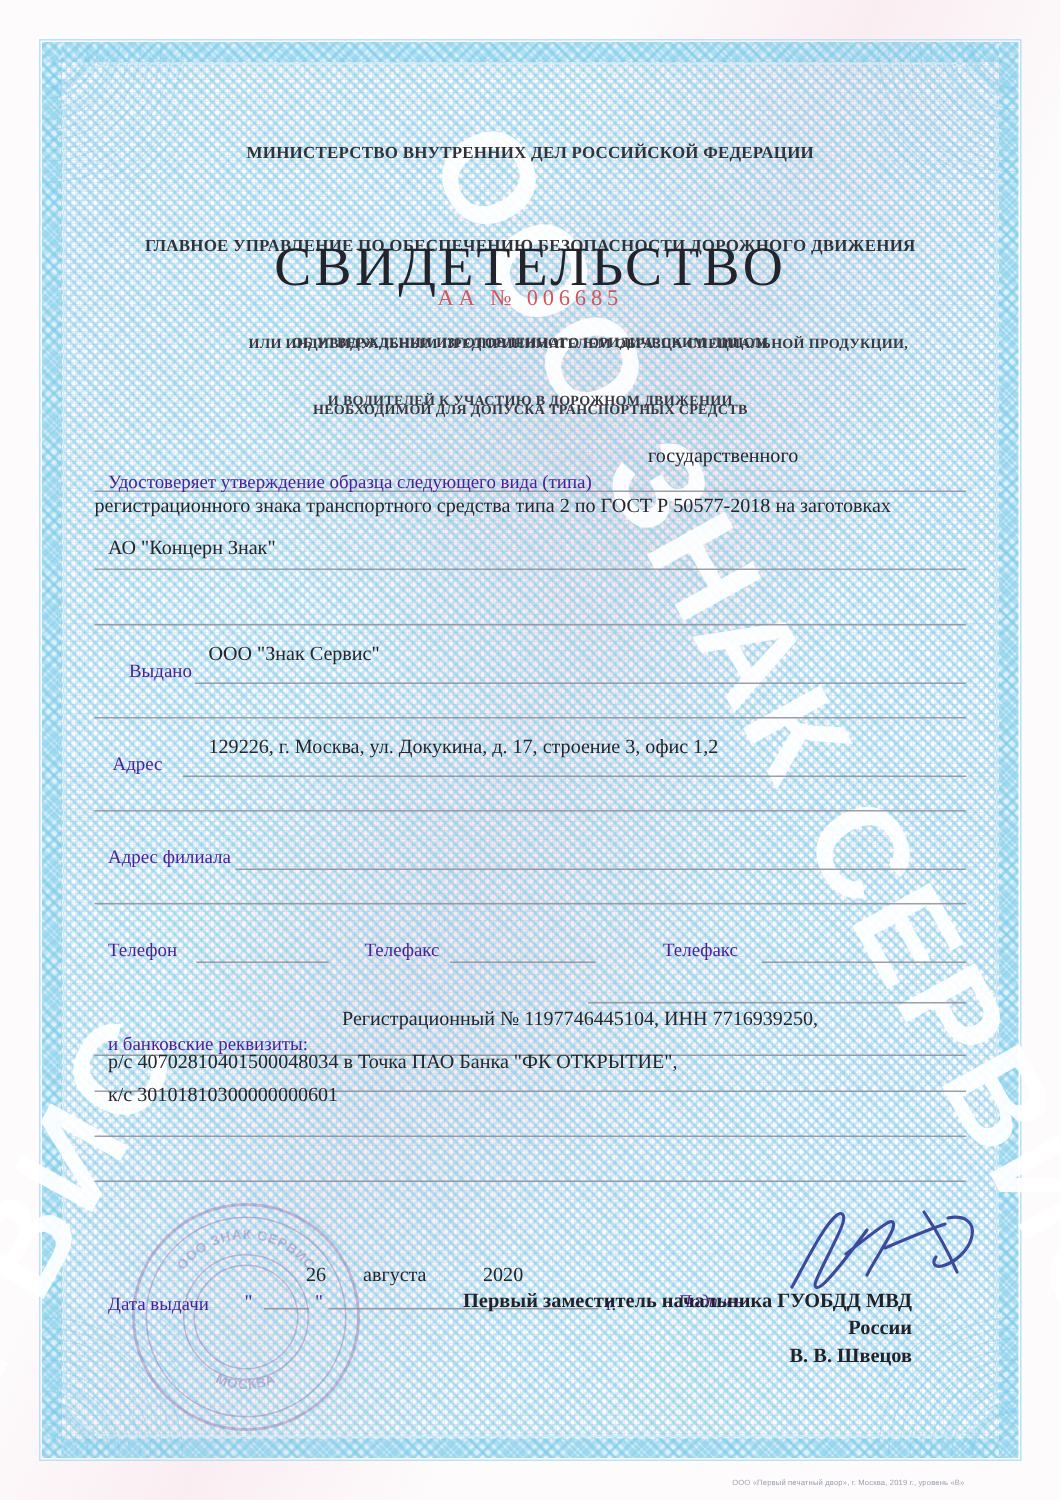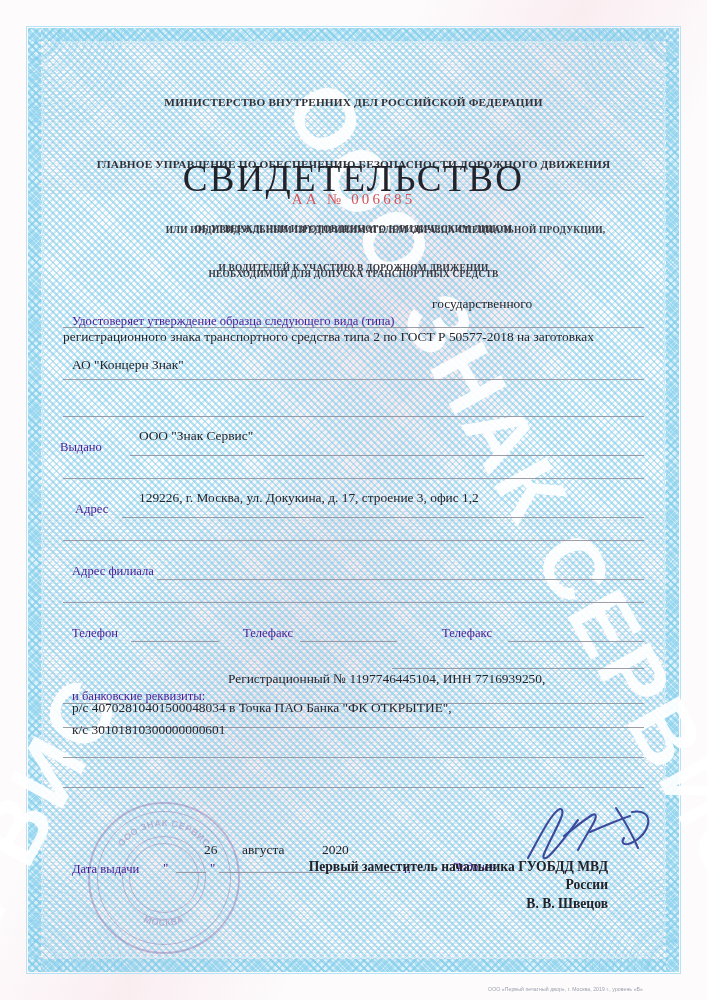--- a/index.html
+++ b/index.html
@@ -187,21 +187,21 @@
   <div class="val" style="left:432px;top:296px;">государственного</div>
   <div class="rule" style="left:63px;top:327px;width:581px;"></div>
   <div class="lbl" style="left:72px;top:314px;">Удостоверяет утверждение образца следующего вида (типа)</div>
   <div class="val" style="left:63px;top:329px;">регистрационного знака транспортного средства типа 2 по ГОСТ Р 50577-2018 на заготовках</div>
 
   <div class="rule" style="left:63px;top:379px;width:581px;"></div>
   <div class="val" style="left:72px;top:357px;">АО "Концерн Знак"</div>
 
   <div class="rule" style="left:63px;top:416px;width:581px;"></div>
 
-  <div class="lbl" style="left:60px;top:440px;">Выдано</div>
+  <div class="lbl" style="left:86px;top:440px;">Выдано</div>
   <div class="rule" style="left:130px;top:455px;width:514px;"></div>
   <div class="val" style="left:139px;top:428px;">ООО "Знак Сервис"</div>
 
   <div class="rule" style="left:63px;top:478px;width:581px;"></div>
 
   <div class="lbl" style="left:75px;top:502px;">Адрес</div>
   <div class="rule" style="left:122px;top:517px;width:522px;"></div>
   <div class="val" style="left:139px;top:490px;">129226, г. Москва, ул. Докукина, д. 17, строение 3, офис 1,2</div>
 
   <div class="rule" style="left:63px;top:540px;width:581px;"></div>

